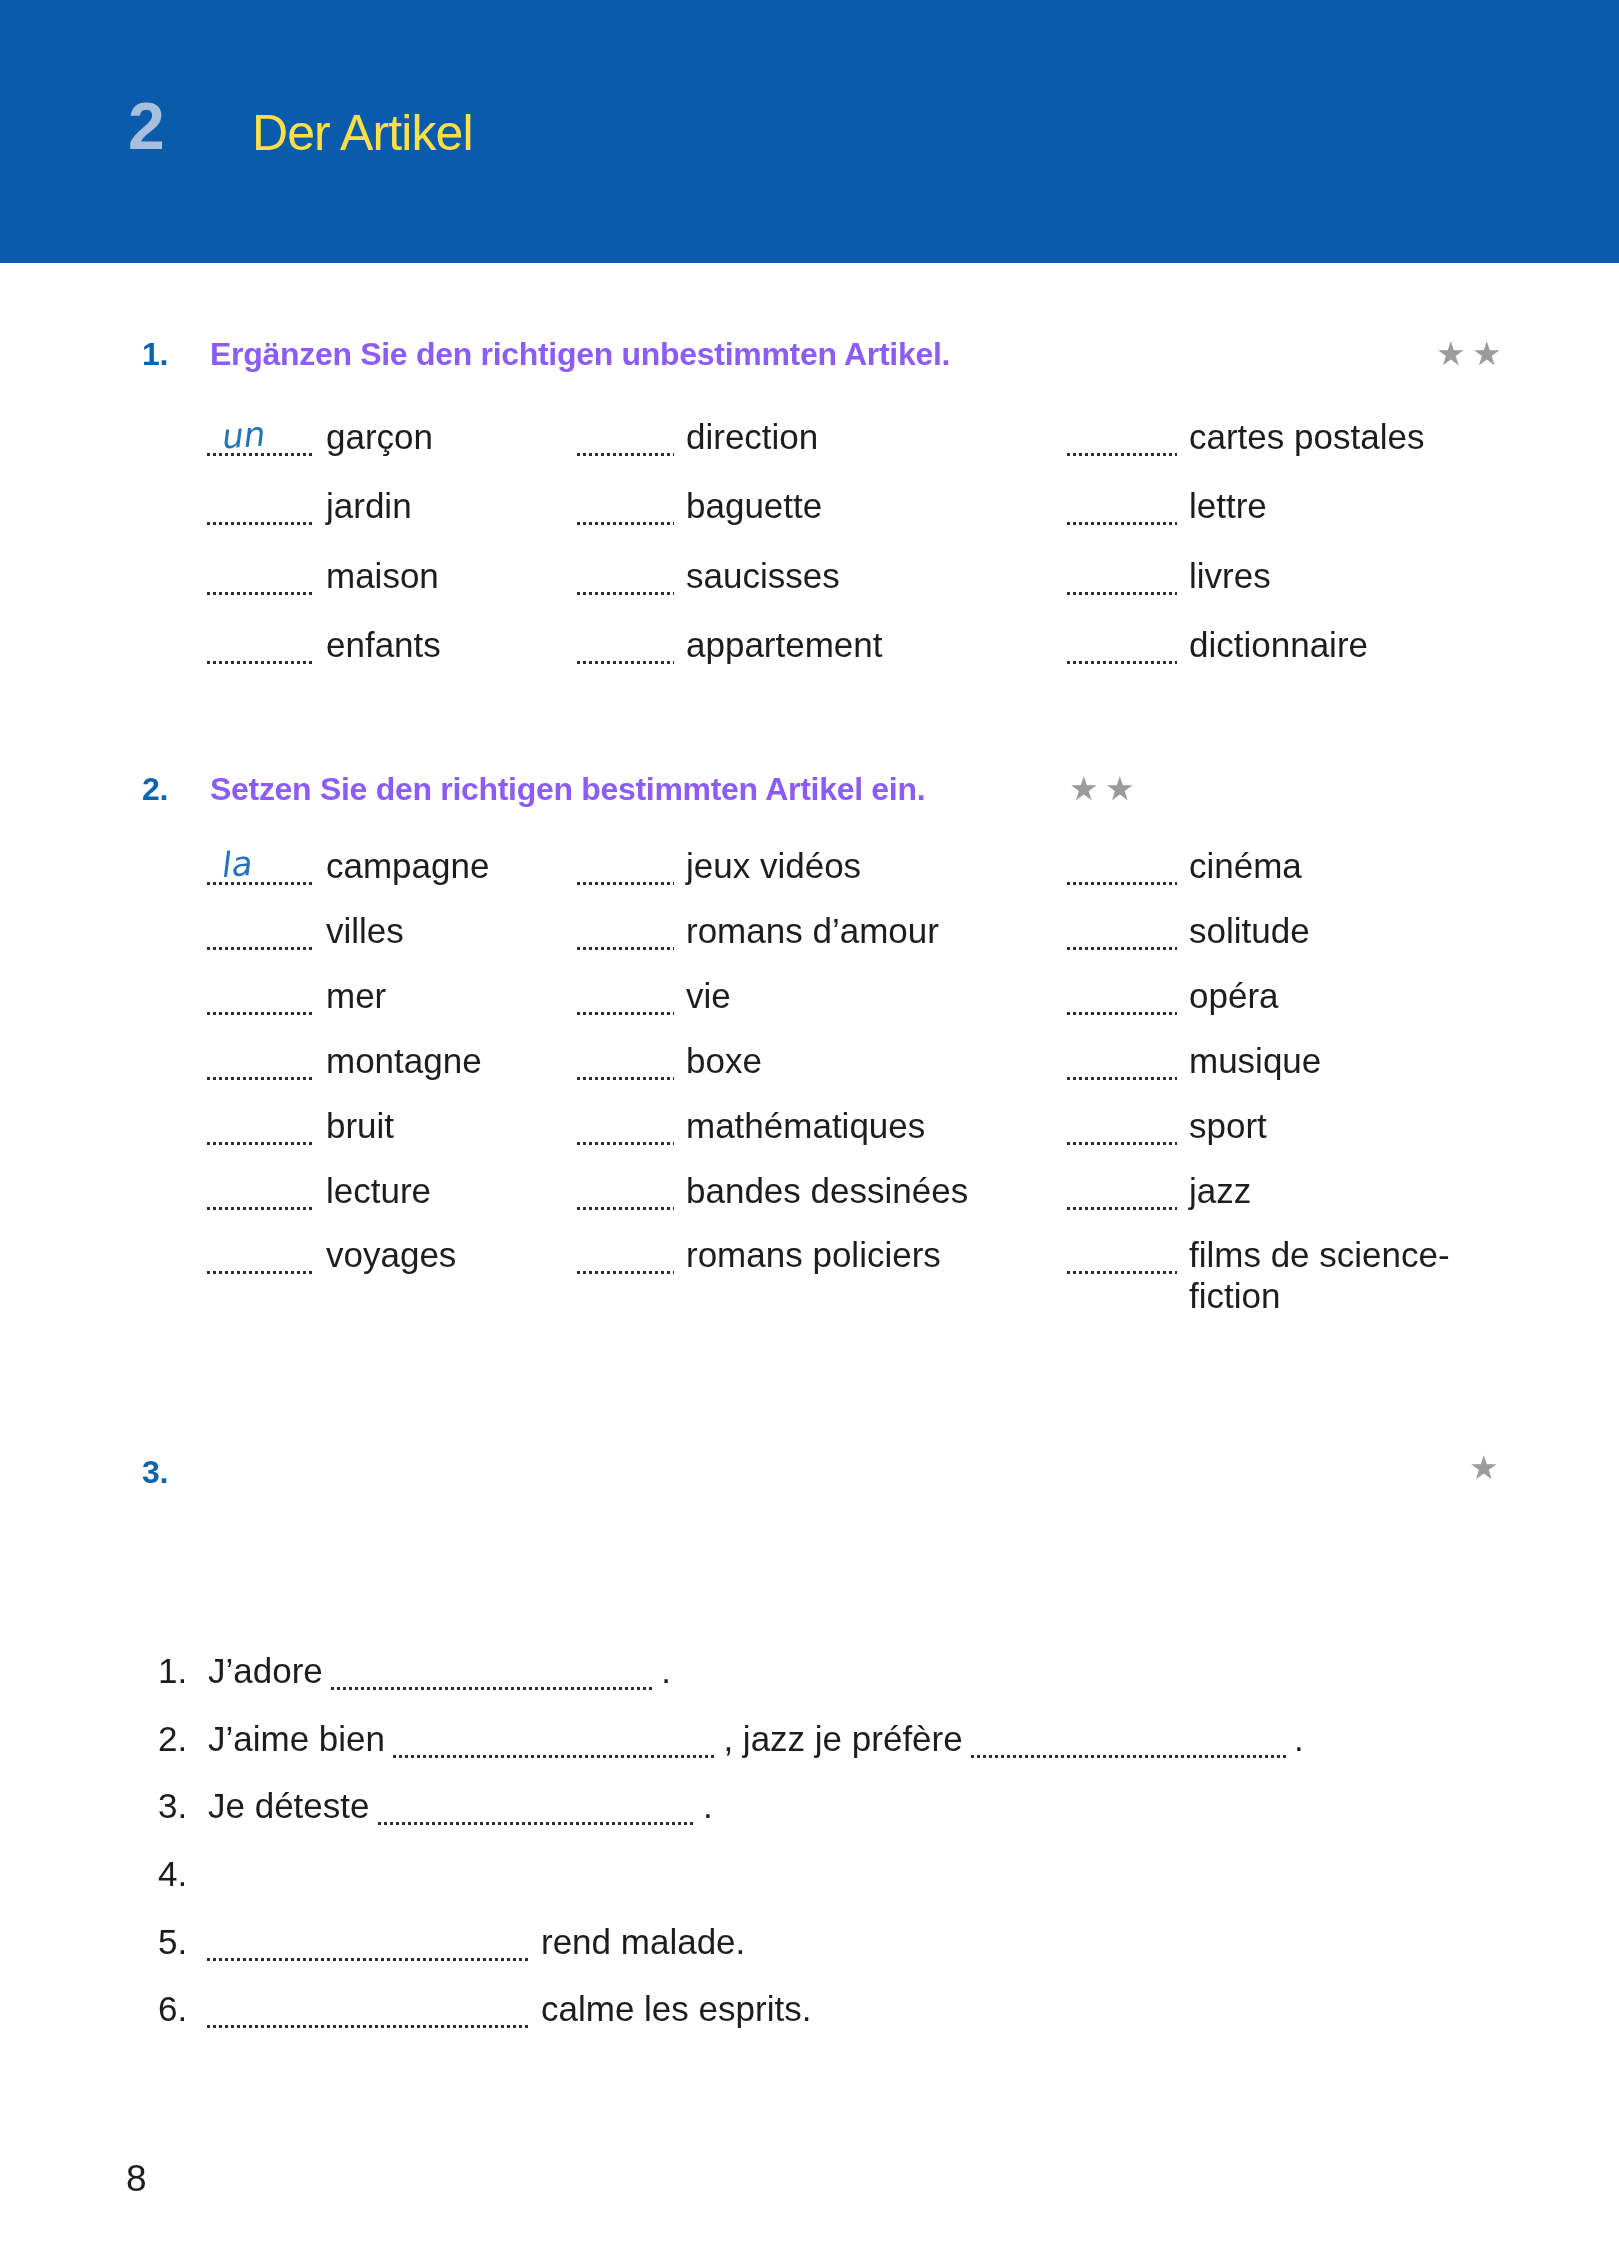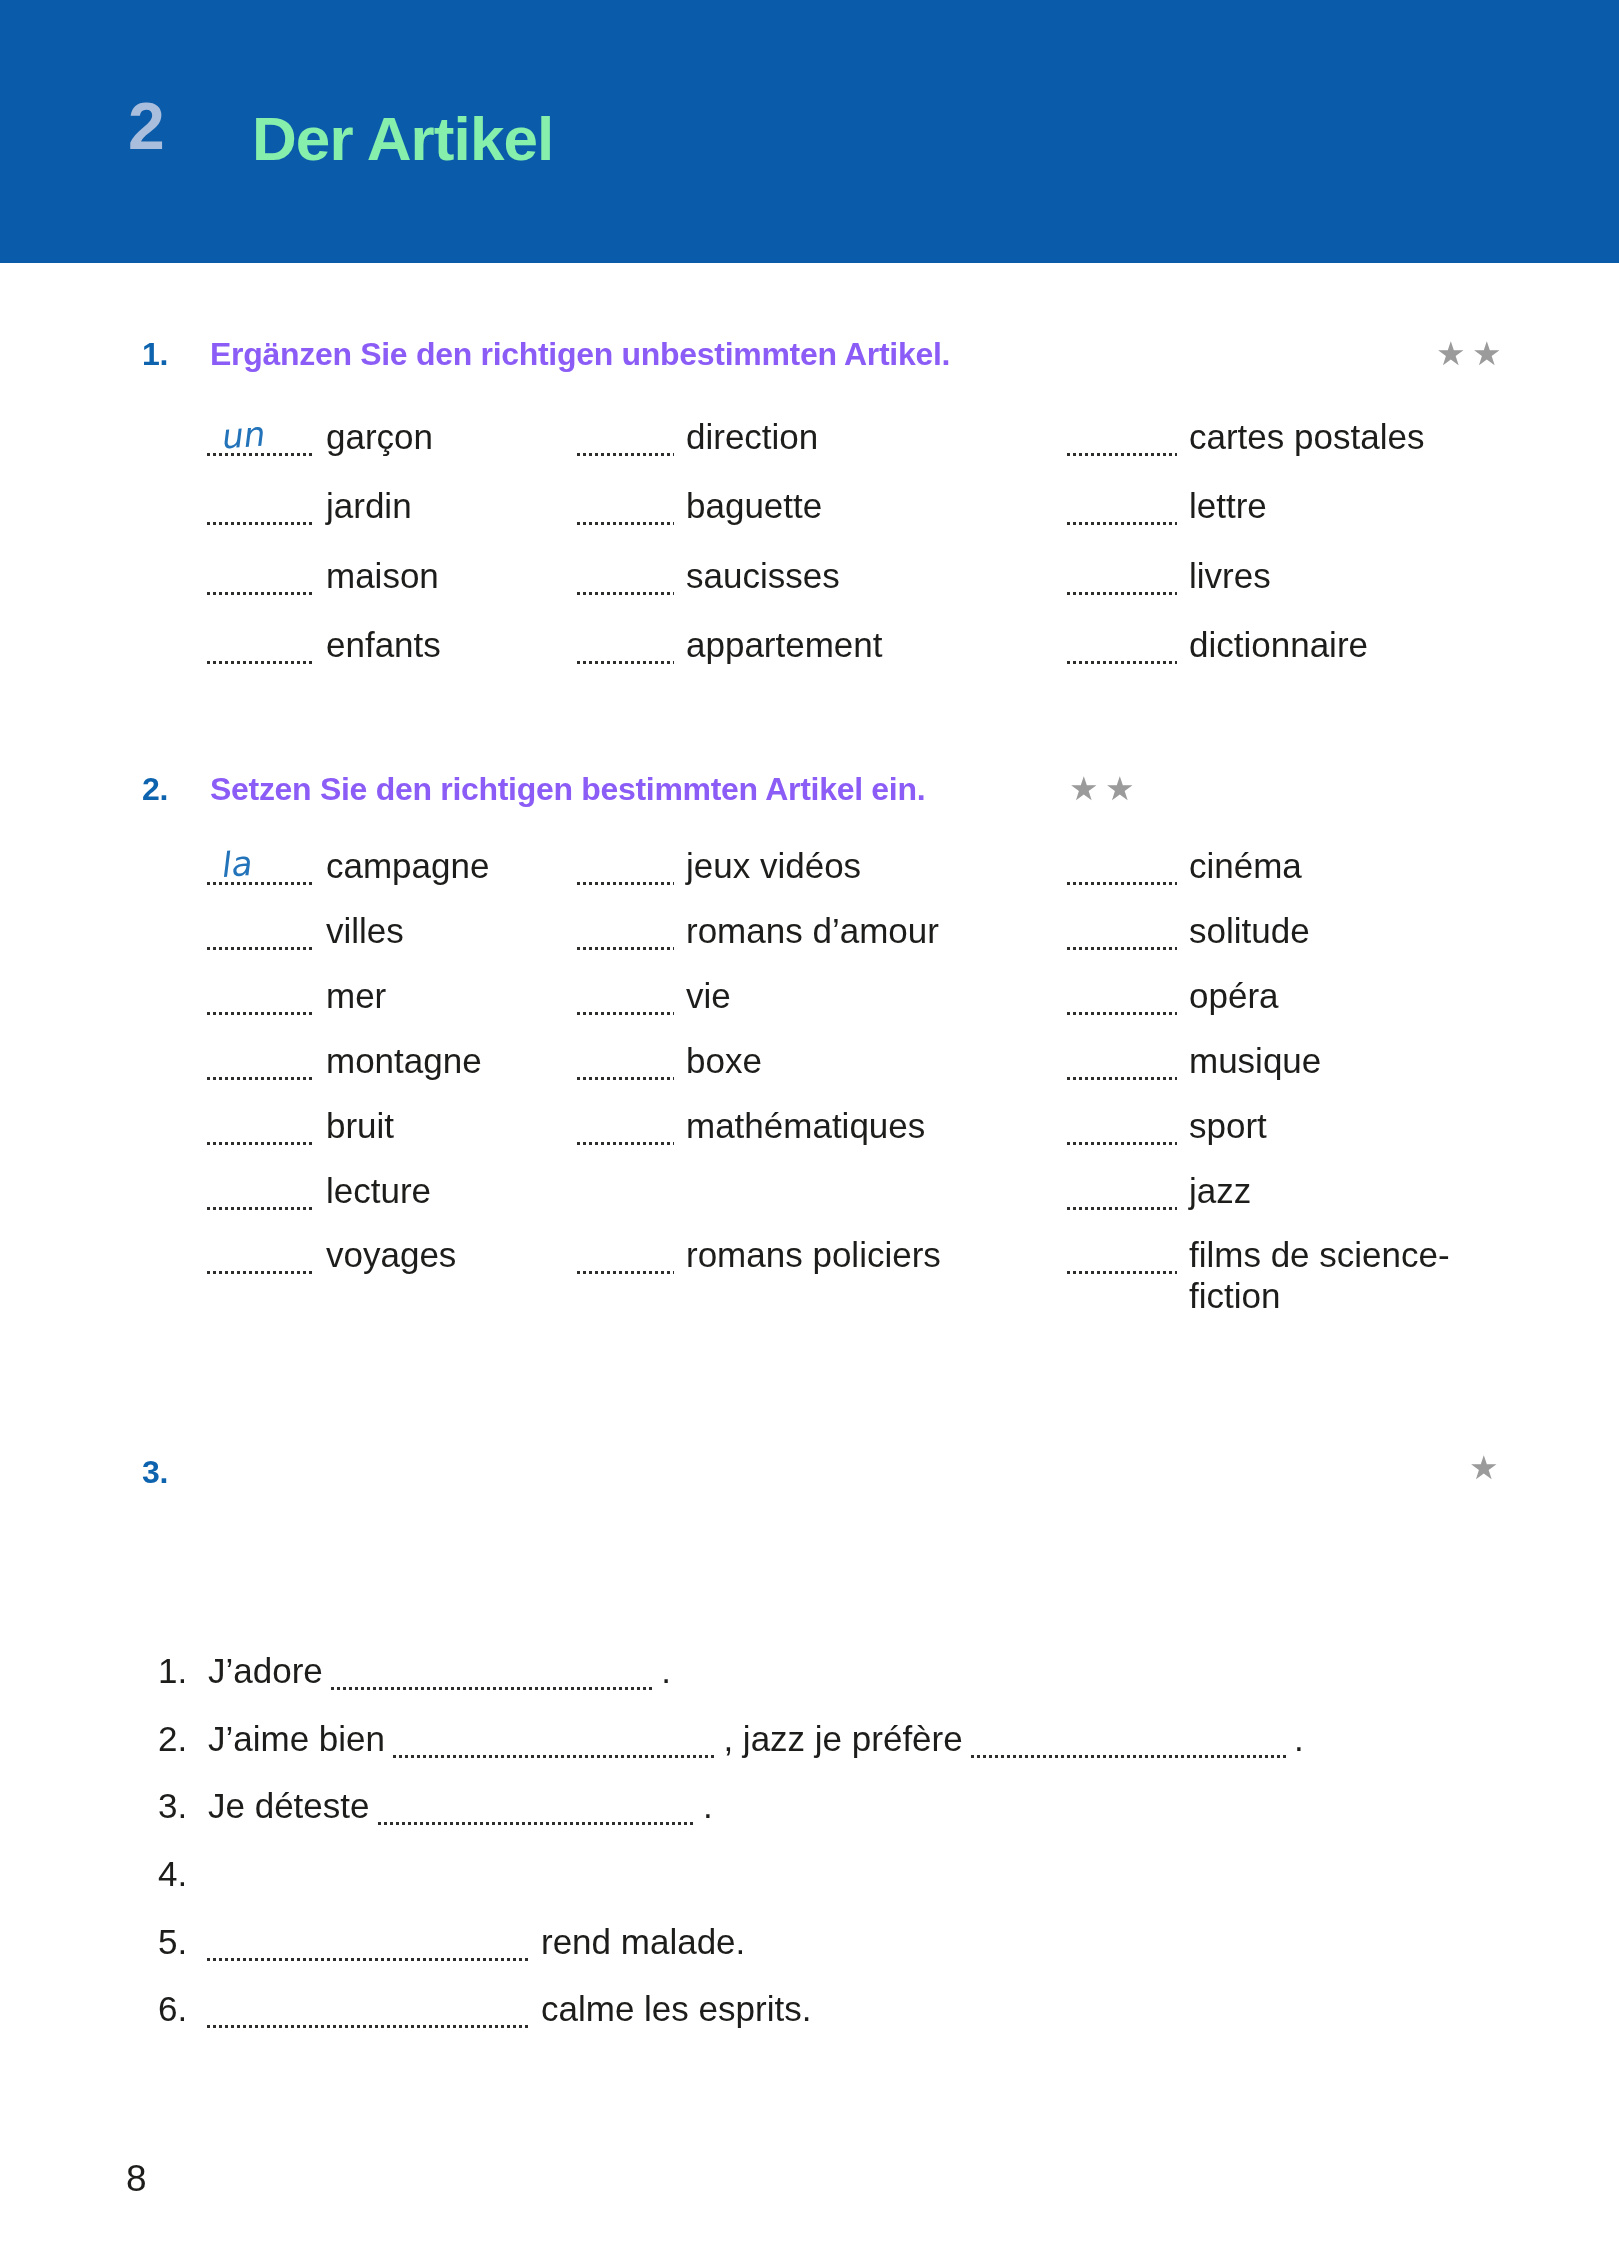--- a/index.html
+++ b/index.html
@@ -2,22 +2,22 @@
 <html style="font-size:14.6px"><head>
 <meta charset="utf-8">
 <style>
   html,body{margin:0;padding:0;background:#ffffff;}
   .page{position:relative;width:1619px;height:2267px;background:#ffffff;overflow:hidden;
         font-family:"Liberation Sans",sans-serif;color:#1d1d1b;}
   
   .band{position:absolute;left:0;top:0;width:1619px;height:263px;background:#0a5caa;}
   .chapter-num{position:absolute;left:128px;top:93px;font-size:66px;font-weight:bold;
                color:#a9bddc;line-height:1;}
-  .chapter-title{position:absolute;left:252px;top:108px;font-size:62px;font-weight:bold;
-               color:#86efac;line-height:1;letter-spacing:-0.9px;}
+  .chapter-title{position:absolute;left:252px;top:108px;font-size:50px;font-weight:normal;
+               color:#fde047;line-height:1;letter-spacing:-0.9px;}
   
   .ex-num{position:absolute;left:142px;font-size:32px;font-weight:bold;color:#0d63ae;
           line-height:40px;letter-spacing:-0.3px;}
   .ex-title{position:absolute;left:210px;font-size:32px;font-weight:bold;color:#8b5cf6;
           line-height:40px;letter-spacing:-0.3px;white-space:nowrap;}
   .ex3-title{line-height:48px;}
   .stars{position:absolute;font-size:33px;color:#9b9b9b;letter-spacing:6.4px;line-height:40px;}
   
   .cell{position:absolute;white-space:nowrap;font-size:35px;line-height:42px;color:#1d1d1b;}
   .c1{left:207px;} .c2{left:577px;} .c3{left:1067px;}
@@ -86,20 +86,21 @@
 
   <div class="cell c1" style="top:1040px"><span class="blank b1"></span><span class="word">montagne</span></div>
   <div class="cell c2" style="top:1040px"><span class="blank b2"></span><span class="word">boxe</span></div>
   <div class="cell c3" style="top:1040px"><span class="blank b3"></span><span class="word">musique</span></div>
 
   <div class="cell c1" style="top:1105px"><span class="blank b1"></span><span class="word">bruit</span></div>
   <div class="cell c2" style="top:1105px"><span class="blank b2"></span><span class="word">mathématiques</span></div>
   <div class="cell c3" style="top:1105px"><span class="blank b3"></span><span class="word">sport</span></div>
 
   <div class="cell c1" style="top:1170px"><span class="blank b1"></span><span class="word">lecture</span></div>
+  <div class="cell c2" style="top:1170px"><span class="blank b2"></span><span class="word">bandes dessinées</span></div>
   <div class="cell c3" style="top:1170px"><span class="blank b3"></span><span class="word">jazz</span></div>
 
   <div class="cell c1" style="top:1234px"><span class="blank b1"></span><span class="word">voyages</span></div>
   <div class="cell c3" style="top:1234px"><span class="blank b3"></span><span class="word word-wrap">films de science-fiction</span></div>
   <div class="cell c2" style="top:1234px"><span class="blank b2"></span><span class="word">romans policiers</span></div>
 
   <span class="ex-num" style="top:1448px;line-height:48px">3.</span>
   <span class="stars" style="left:1469px;top:1448px">★</span>
 
   <span class="s-num" style="top:1650px">1.</span>

